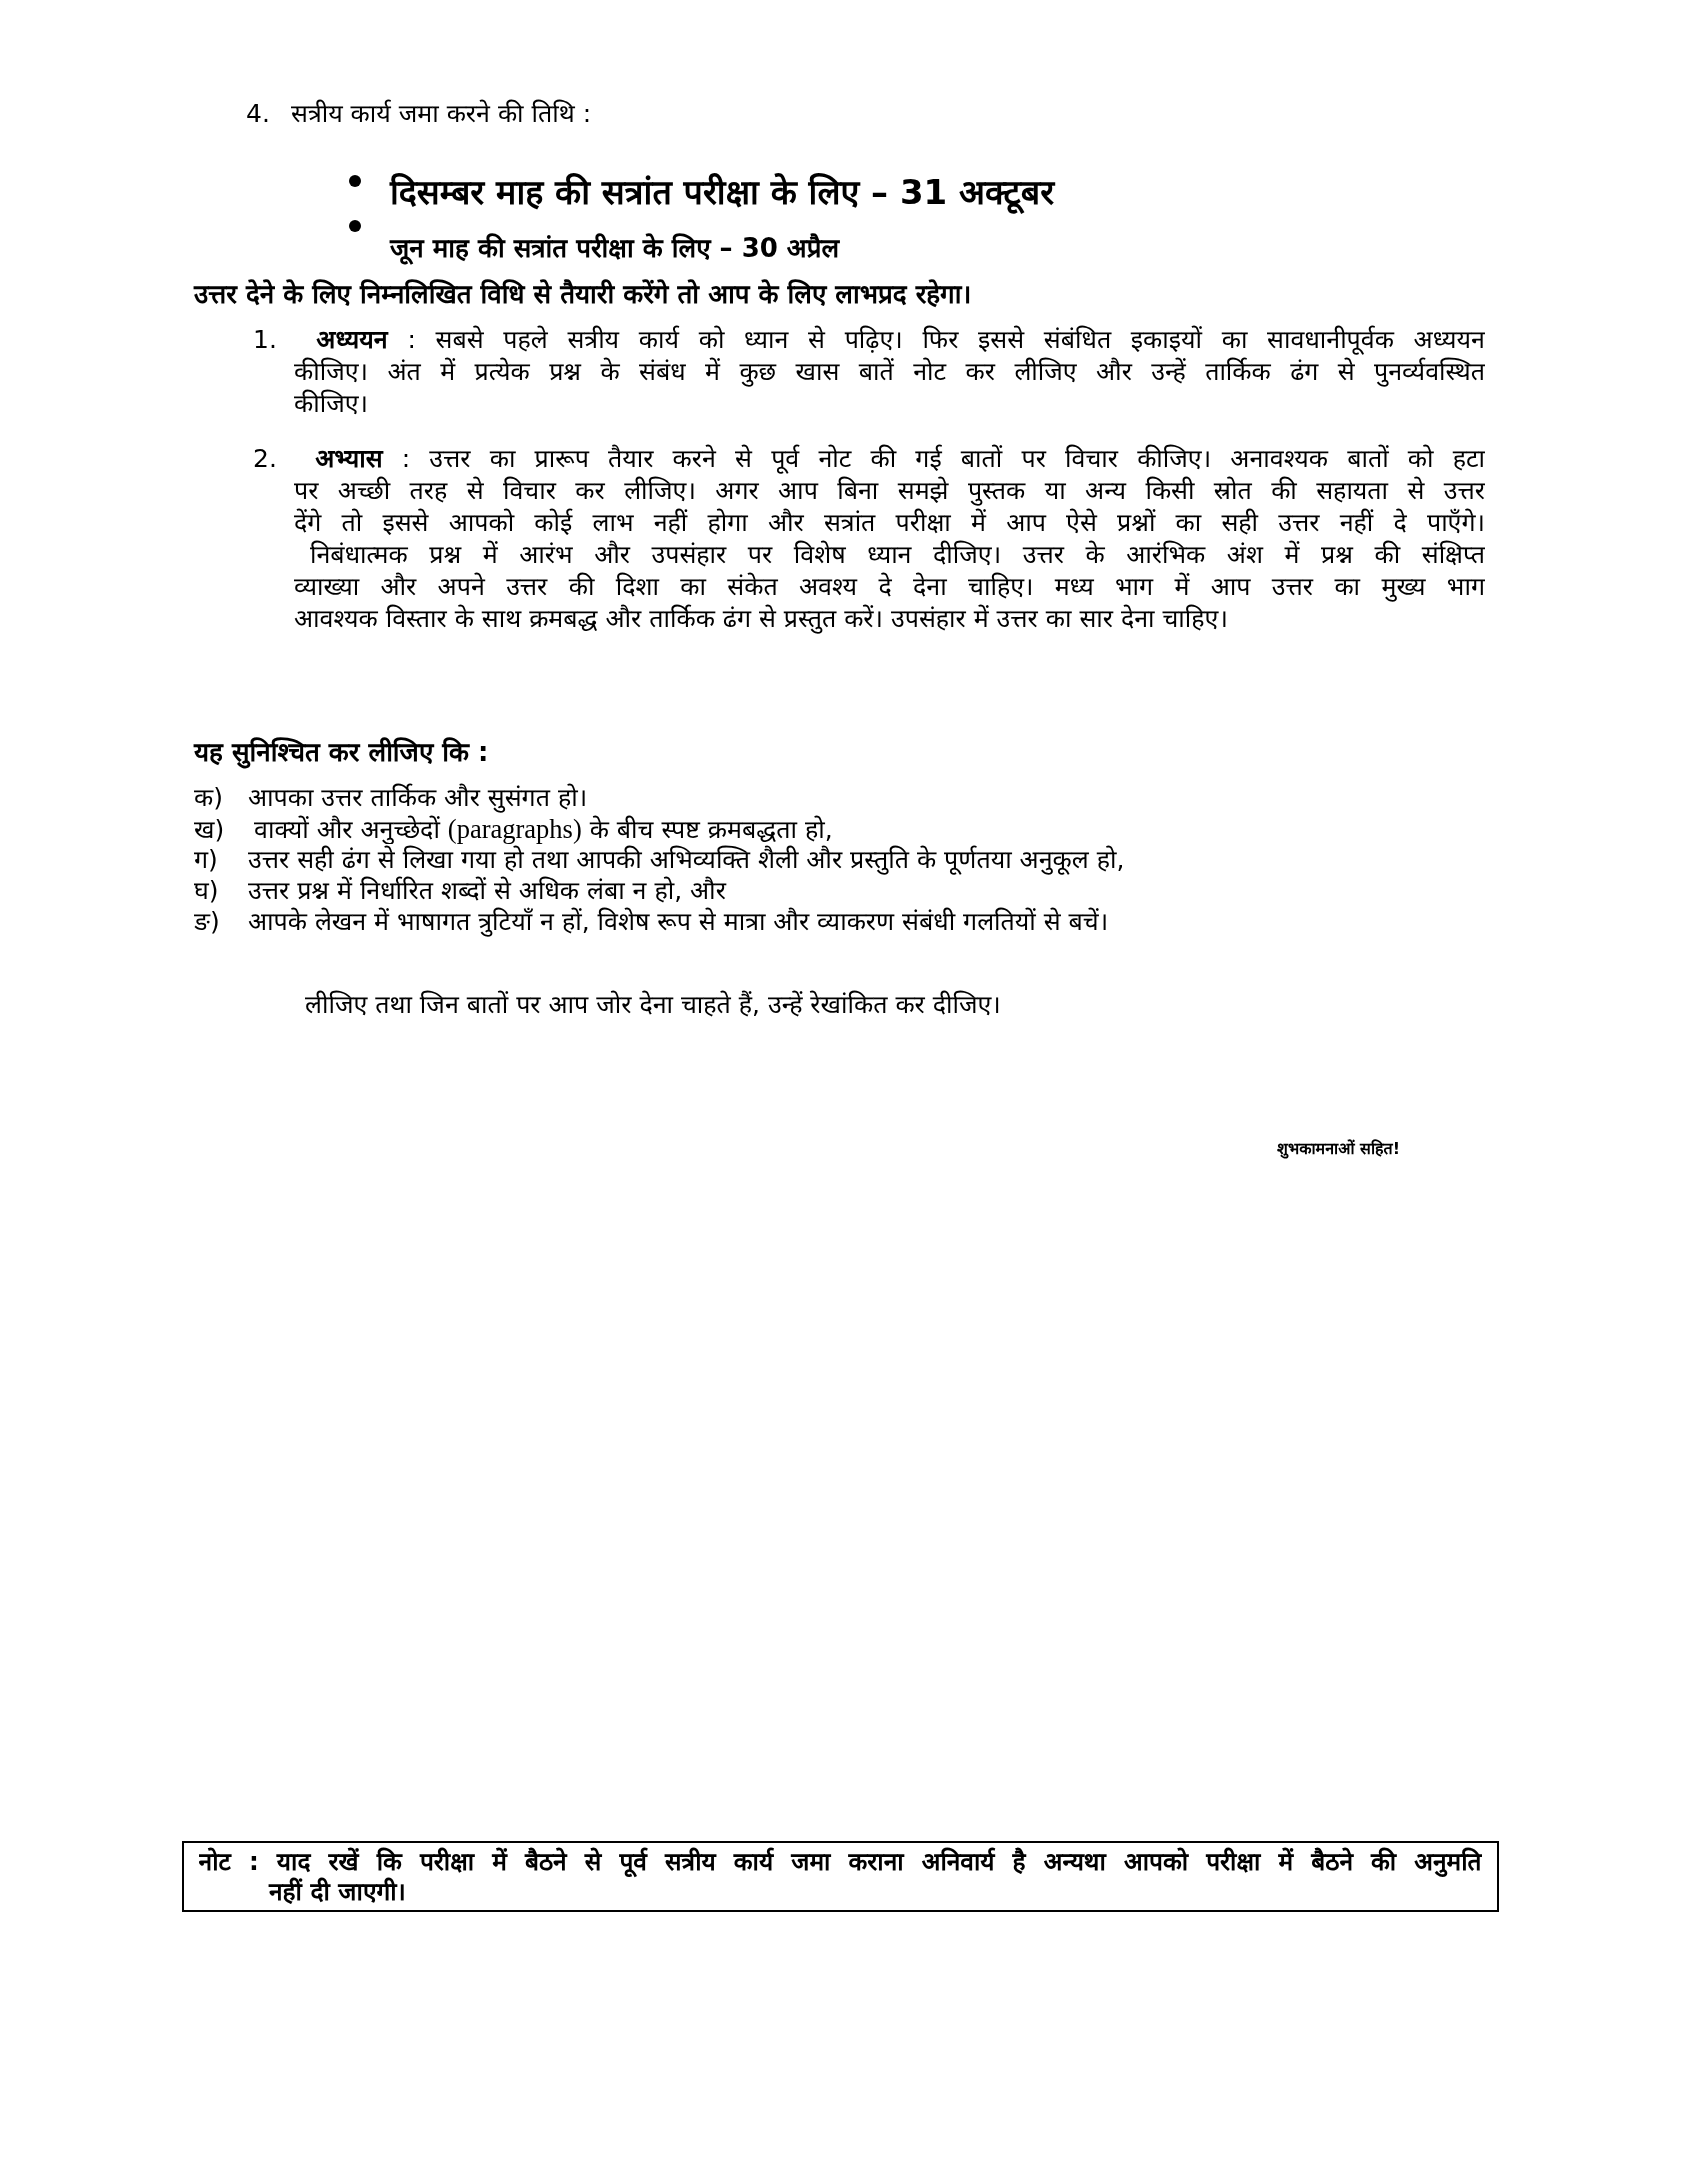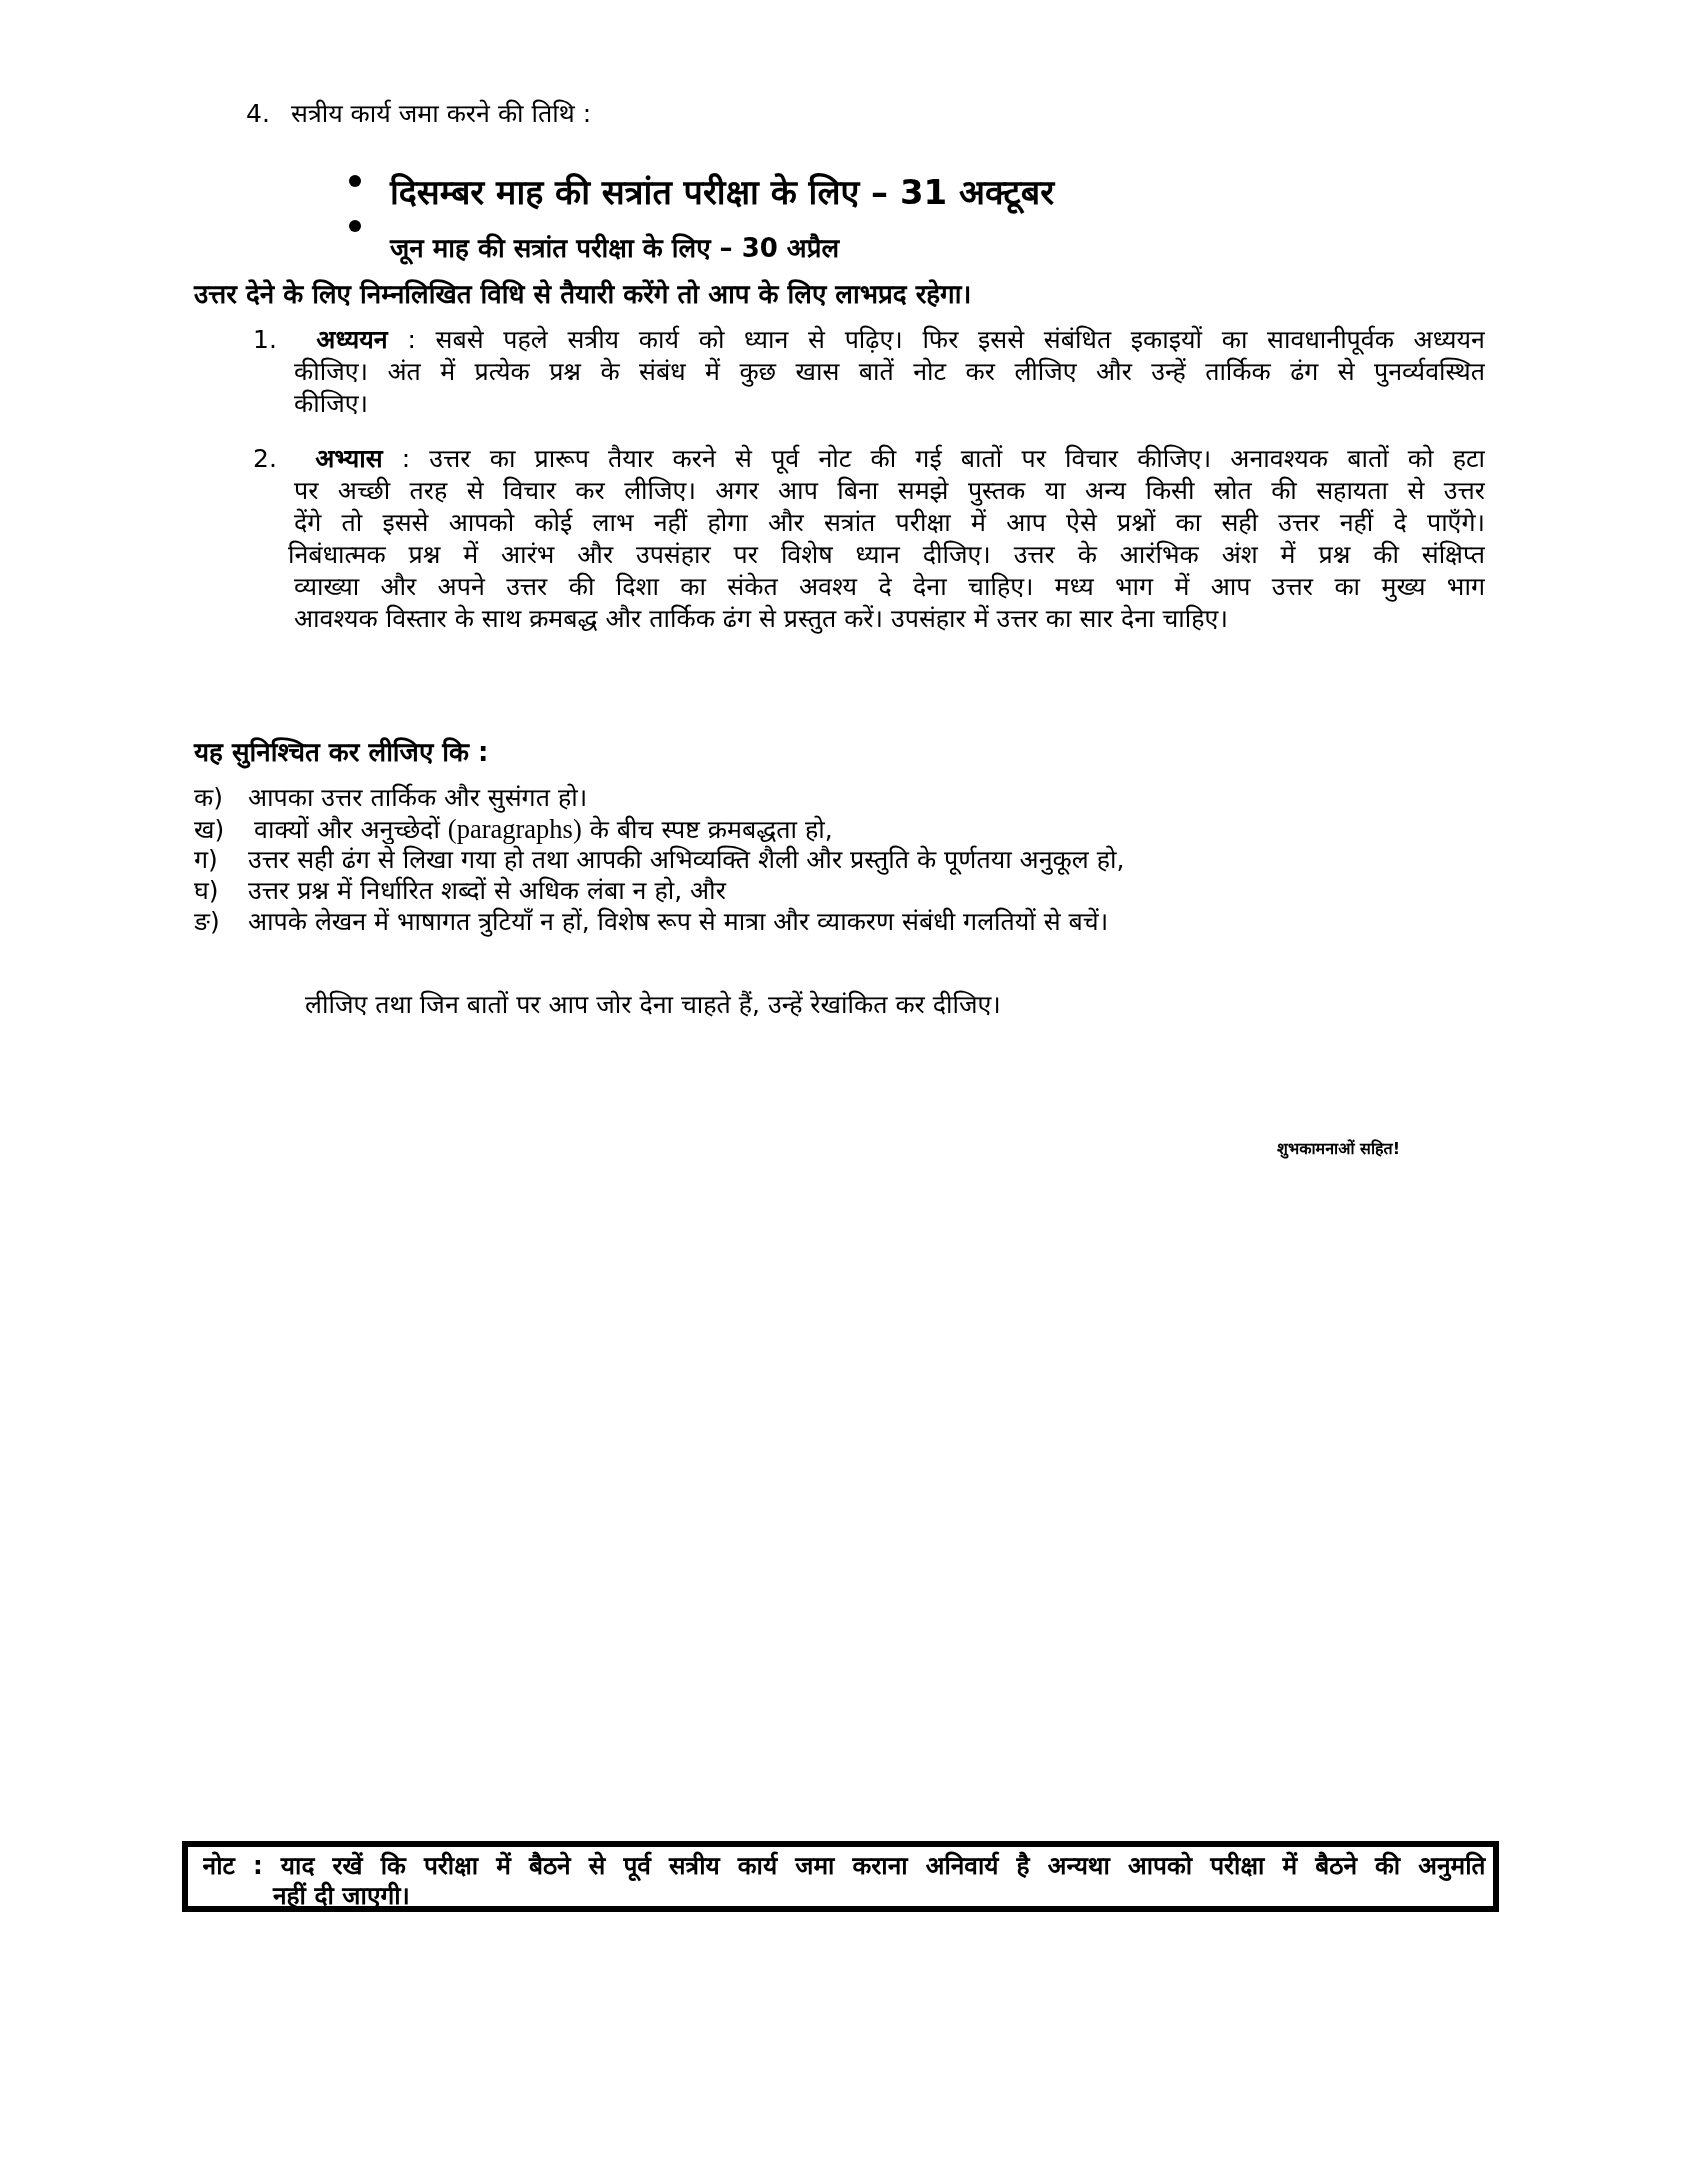--- a/index.html
+++ b/index.html
@@ -13,21 +13,21 @@
     .line { white-space: nowrap; line-height: 32px; }
     .bold { font-weight: bold; }
     .justify { text-align: justify; text-align-last: justify; white-space: normal; }
     .para-line { display: block; height: 32px; line-height: 32px; overflow: hidden; }
     .bullet-dot {
       display: inline-block; width: 12px; height: 12px; border-radius: 50%;
       background: #000; position: absolute;
     }
     .note-box {
       position: absolute; left: 182px; top: 1841px; width: 1317px; height: 71px;
-      border: 6px solid #000000; box-sizing: border-box;
+      border: 2px solid #000000; box-sizing: border-box;
     }
     .serif-en { font-family: "Liberation Serif", serif; }
   </style>
 </head>
 <body>
 
 <div class="abs line" style="left:246px; top:98px;">4.</div>
 <div class="abs line" style="left:291px; top:98px;">सत्रीय कार्य जमा करने की तिथि :</div>
 
 <span class="bullet-dot" style="left:349px; top:175px;"></span>
@@ -47,21 +47,21 @@
   <div class="para-line" style="margin-left:41px;">कीजिए।</div>
 </div>
 
 <div class="abs" style="left:253px; top:443px; width:1232px;">
   <div class="para-line justify">
     <span>2.</span>&nbsp;
     <span class="bold">अभ्यास</span><span> : </span><span>उत्तर का प्रारूप तैयार करने से पूर्व नोट की गई बातों पर विचार कीजिए। अनावश्यक बातों को हटा</span>
   </div>
   <div class="para-line justify" style="margin-left:41px;">पर अच्छी तरह से विचार कर लीजिए। अगर आप बिना समझे पुस्तक या अन्य किसी स्रोत की सहायता से उत्तर</div>
   <div class="para-line justify" style="margin-left:41px;">देंगे तो इससे आपको कोई लाभ नहीं होगा और सत्रांत परीक्षा में आप ऐसे प्रश्नों का सही उत्तर नहीं दे पाएँगे।</div>
-  <div class="para-line justify" style="margin-left:35px;">निबंधात्मक प्रश्न में आरंभ और उपसंहार पर विशेष ध्यान दीजिए। उत्तर के आरंभिक अंश में प्रश्न की संक्षिप्त</div>
+  <div class="para-line justify" style="margin-left:57px;">निबंधात्मक प्रश्न में आरंभ और उपसंहार पर विशेष ध्यान दीजिए। उत्तर के आरंभिक अंश में प्रश्न की संक्षिप्त</div>
   <div class="para-line justify" style="margin-left:41px;">व्याख्या और अपने उत्तर की दिशा का संकेत अवश्य दे देना चाहिए। मध्य भाग में आप उत्तर का मुख्य भाग</div>
   <div class="para-line" style="margin-left:41px;">आवश्यक विस्तार के साथ क्रमबद्ध और तार्किक ढंग से प्रस्तुत करें। उपसंहार में उत्तर का सार देना चाहिए।</div>
 </div>
 
 <div class="abs line bold" style="left:194px; top:736px; font-size:26px;">यह सुनिश्चित कर लीजिए कि :</div>
 
 <div class="abs" style="left:194px; top:782px; width:1310px;">
   <div class="para-line" style="height:31px;">
     <span style="display:inline-block; width:54px;">क)</span><span>आपका उत्तर तार्किक और सुसंगत हो।</span>
   </div>

